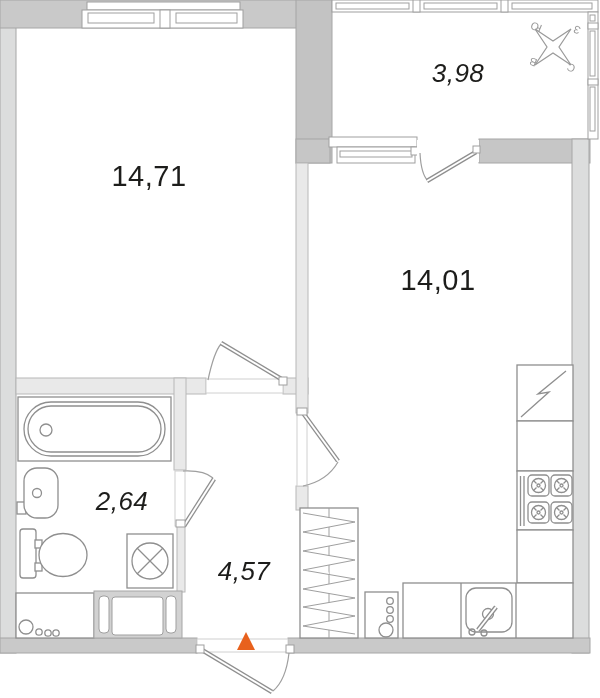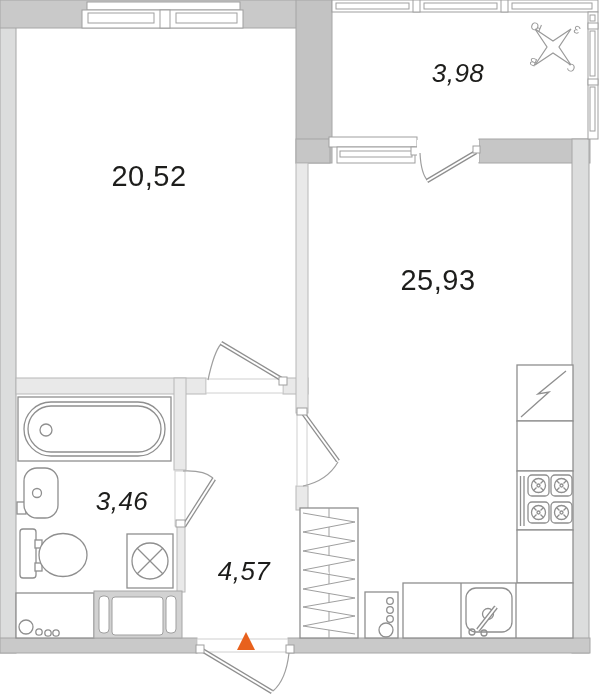--- a/index.html
+++ b/index.html
@@ -234,23 +234,23 @@
     <circle class="ln" cx="390" cy="610" r="3.3"></circle>
     <circle class="ln" cx="390" cy="619" r="3.3"></circle>
     <circle class="ln" cx="386" cy="630" r="7"></circle>
   </g>
 
   <path d="M571,29 L559,47 L571,65 L553,53 L535,65 L547,47 L535,29 L553,41 Z" fill="#fff" stroke="#9a9a9a" stroke-width="1.2"></path>
 
   <polygon points="246,632 237,650 255,650" fill="#e8611d"></polygon>
 </svg>
 
-  <div class="room-label lbl-lg" style="left:149px;top:176px">20,52</div>
+  <div class="room-label lbl-lg" style="left:149px;top:176px">14,71</div>
   <div class="room-label lbl-md" style="left:458px;top:73px">3,98</div>
-  <div class="room-label lbl-lg" style="left:438px;top:280px">25,93</div>
-  <div class="room-label lbl-md" style="left:122px;top:501px">3,46</div>
+  <div class="room-label lbl-lg" style="left:438px;top:280px">14,01</div>
+  <div class="room-label lbl-md" style="left:122px;top:501px">2,64</div>
   <div class="room-label lbl-md" style="left:244px;top:571px">4,57</div>
 
   <div class="compass-letter" style="left:536px;top:27px">Ю</div>
   <div class="compass-letter" style="left:577px;top:30px">З</div>
   <div class="compass-letter" style="left:533px;top:62px">В</div>
   <div class="compass-letter" style="left:571px;top:68px">С</div>
 </div>
 
 </body></html>

